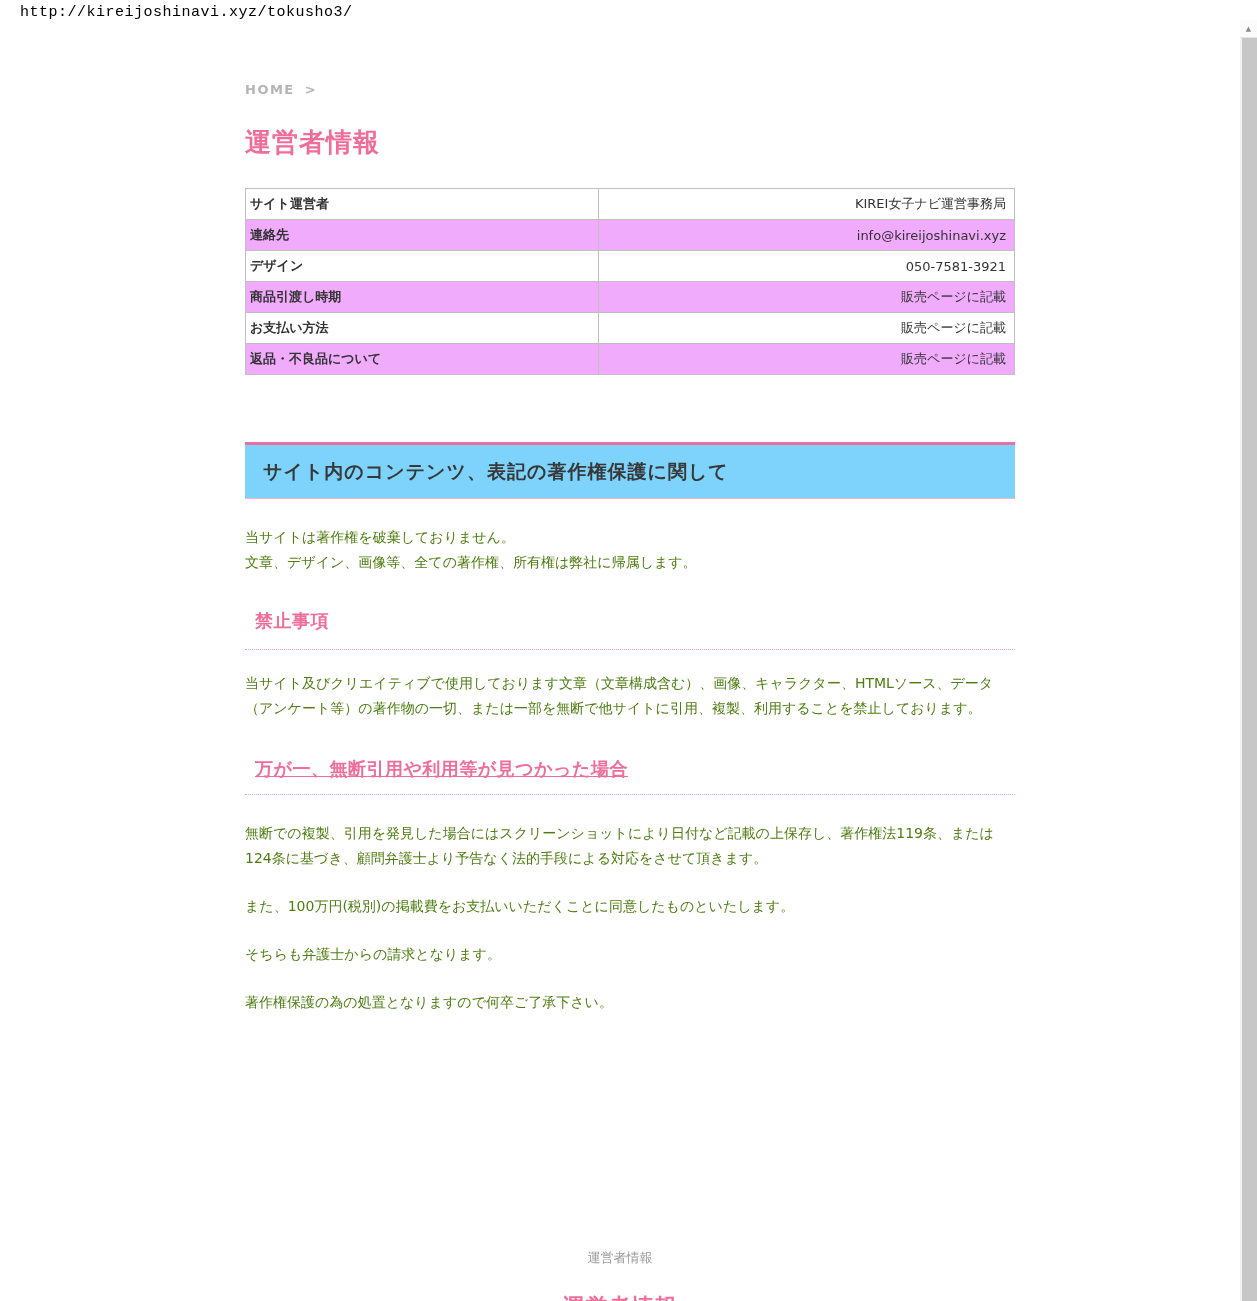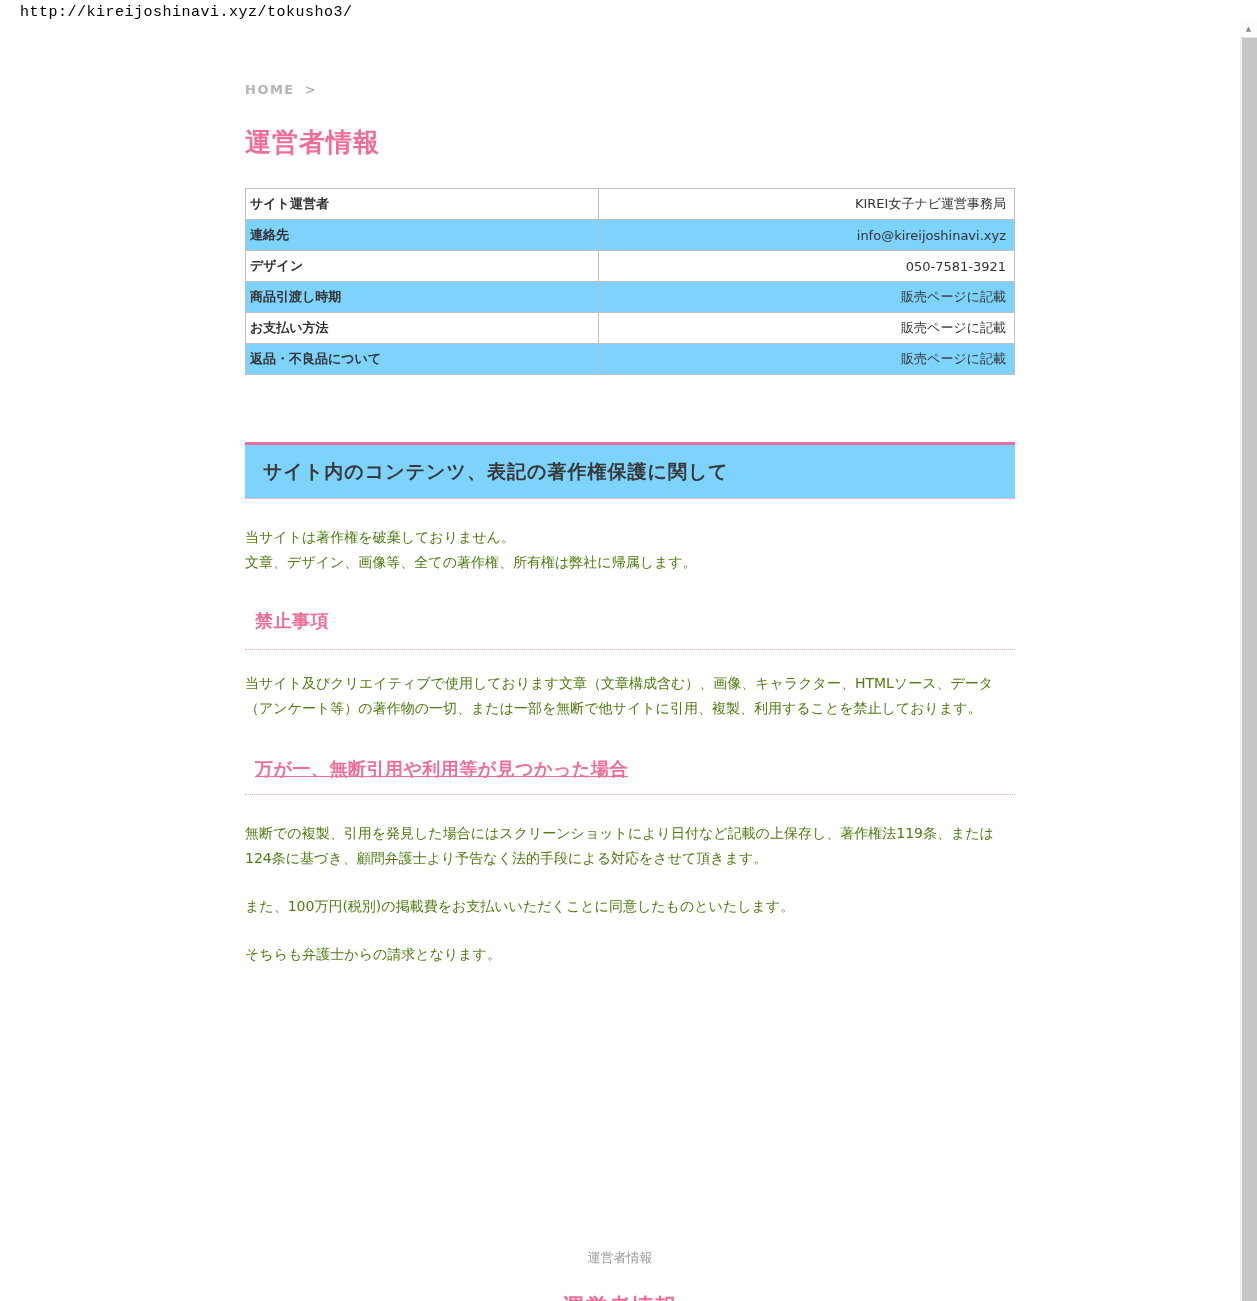--- a/index.html
+++ b/index.html
@@ -67,21 +67,21 @@
     width: 353px;
     border: 1px solid #bfbfbf;
     font-weight: bold; text-align: left;
     padding: 6px 4px; color: #333;
   }
   .info-table td {
     border: 1px solid #bfbfbf;
     text-align: right;
     padding: 6px 8px; color: #333;
   }
-  .info-table tr.stripe { background: #7dd3fc; }
+  .info-table tr.stripe { background: #f0abfc; }
 
   .section-banner {
     margin-top: 67px;
     background: #7dd3fc;
     border-top: 3px solid #e8709e;
     border-bottom: 1px solid #f3b3cb;
     padding: 14px 18px 13px 18px;
     font-size: 19px; font-weight: bold;
     color: #383838; letter-spacing: 1px;
   }
@@ -176,20 +176,21 @@
 
   <h3 class="sub-heading">禁止事項</h3>
 
   <p class="para tight">当サイト及びクリエイティブで使用しております文章（文章構成含む）、画像、キャラクター、HTMLソース、データ（アンケート等）の著作物の一切、または一部を無断で他サイトに引用、複製、利用することを禁止しております。</p>
 
   <h3 class="sub-heading second">万が一、無断引用や利用等が見つかった場合</h3>
 
   <p class="para">無断での複製、引用を発見した場合にはスクリーンショットにより日付など記載の上保存し、著作権法119条、または124条に基づき、顧問弁護士より予告なく法的手段による対応をさせて頂きます。</p>
   <p class="para spaced">また、100万円(税別)の掲載費をお支払いいただくことに同意したものといたします。</p>
   <p class="para spaced">そちらも弁護士からの請求となります。</p>
+  <p class="para spaced">著作権保護の為の処置となりますので何卒ご了承下さい。</p>
 
 </div>
 
 <div class="footer-nav">
   <a>運営者情報</a>
 </div>
 
 <div class="footer-heading">運営者情報</div>
 
 </body></html>

